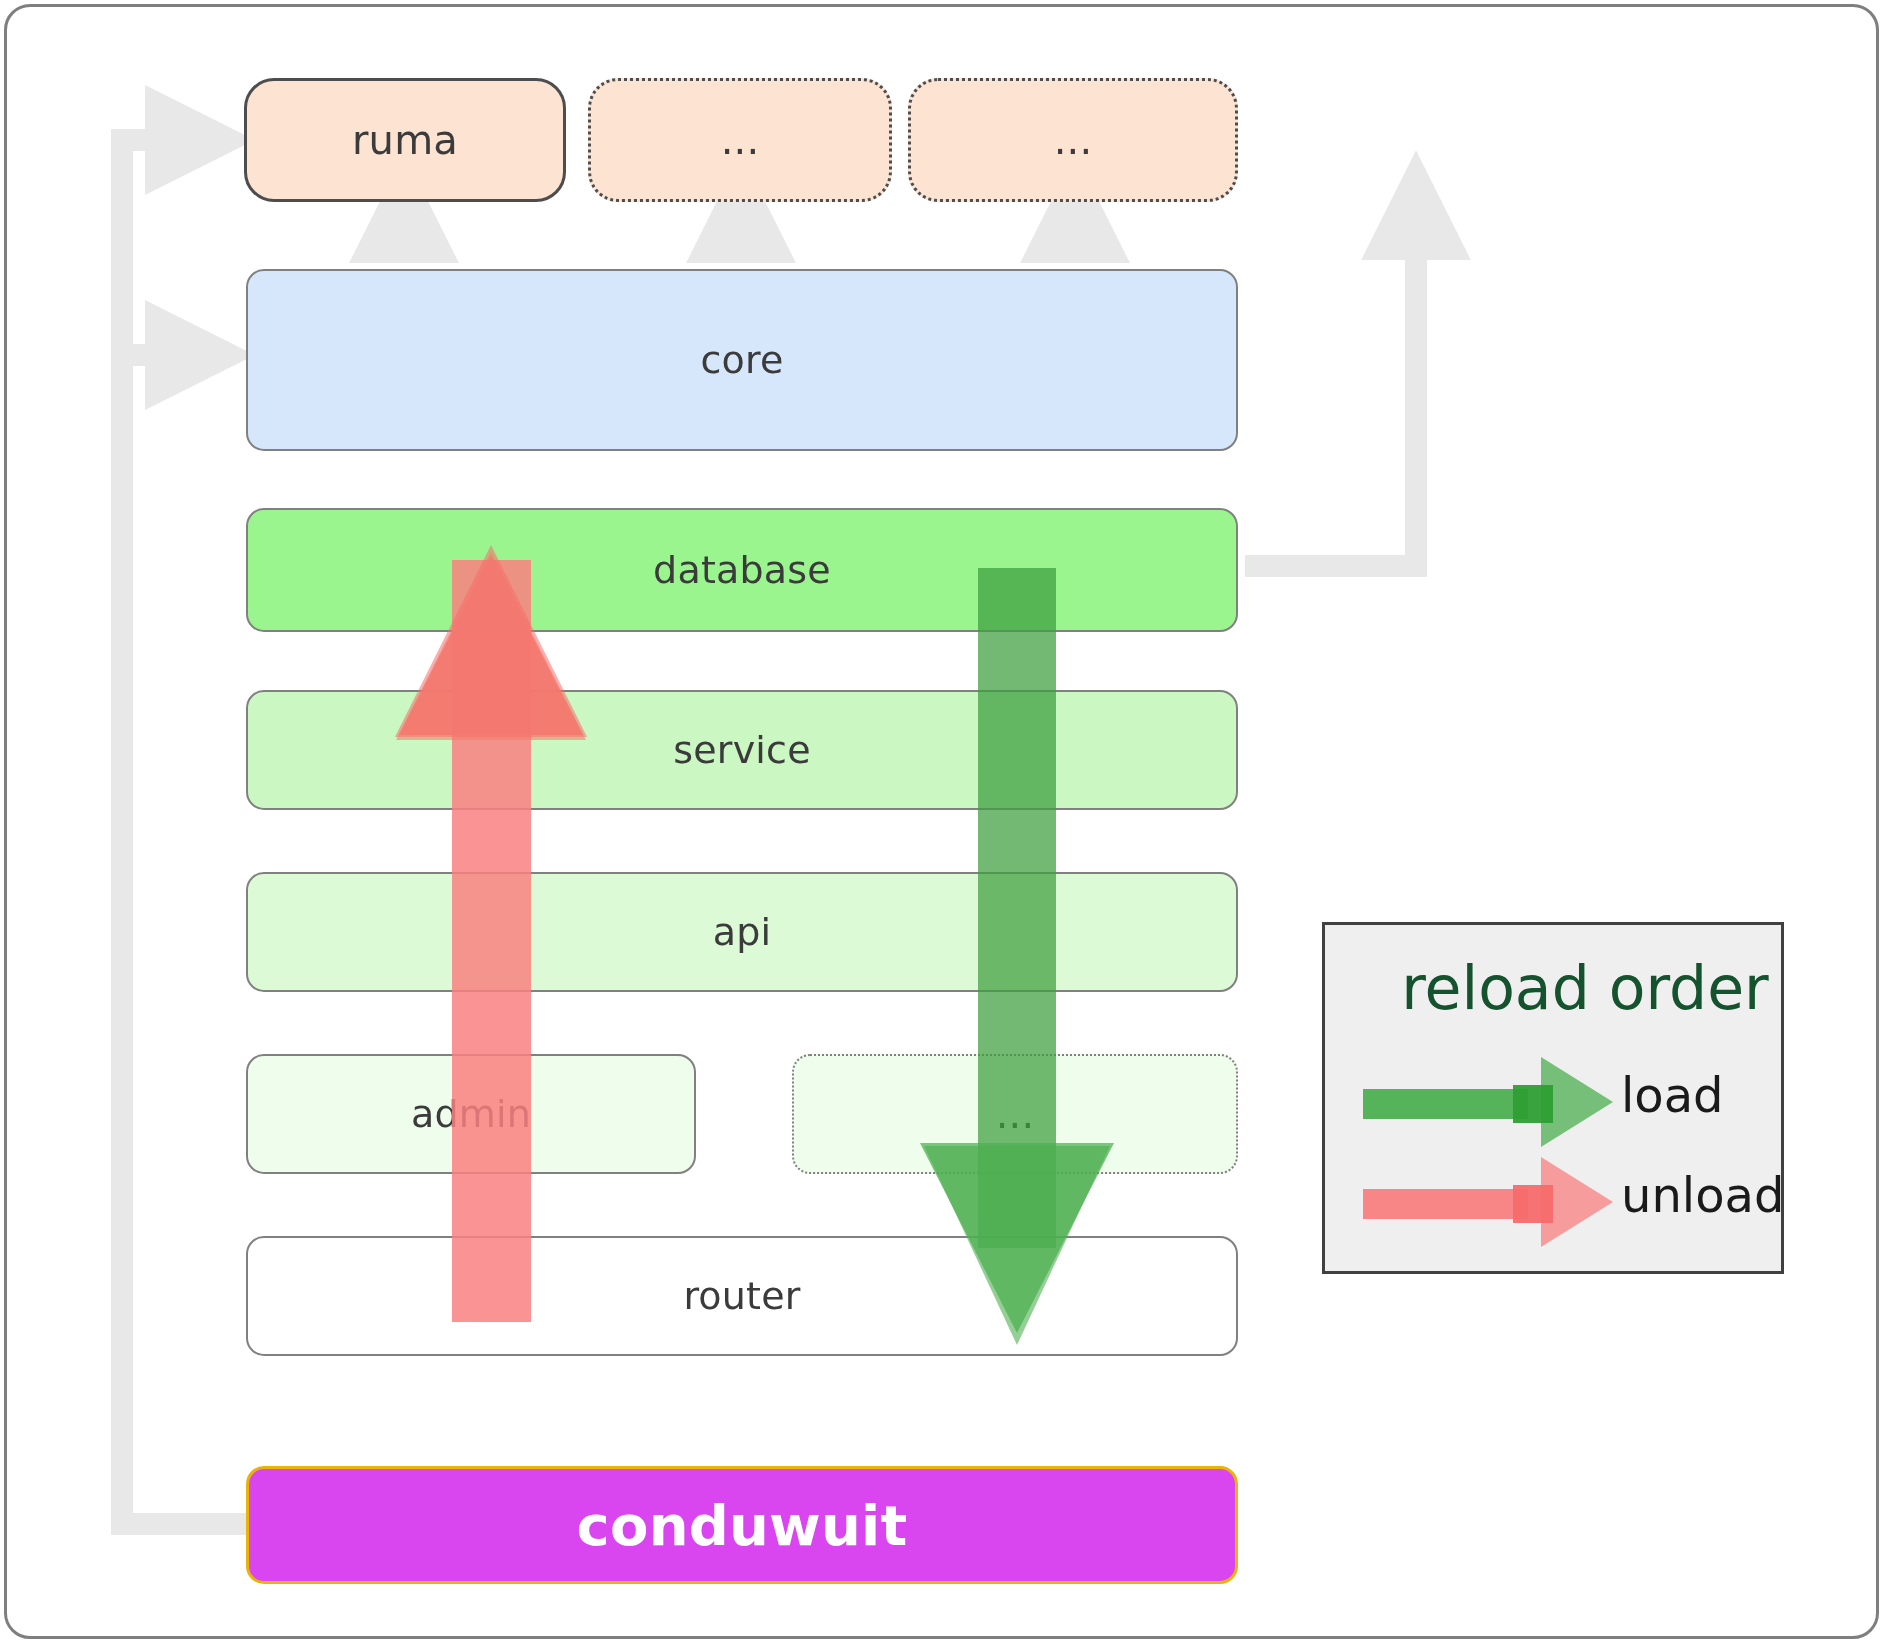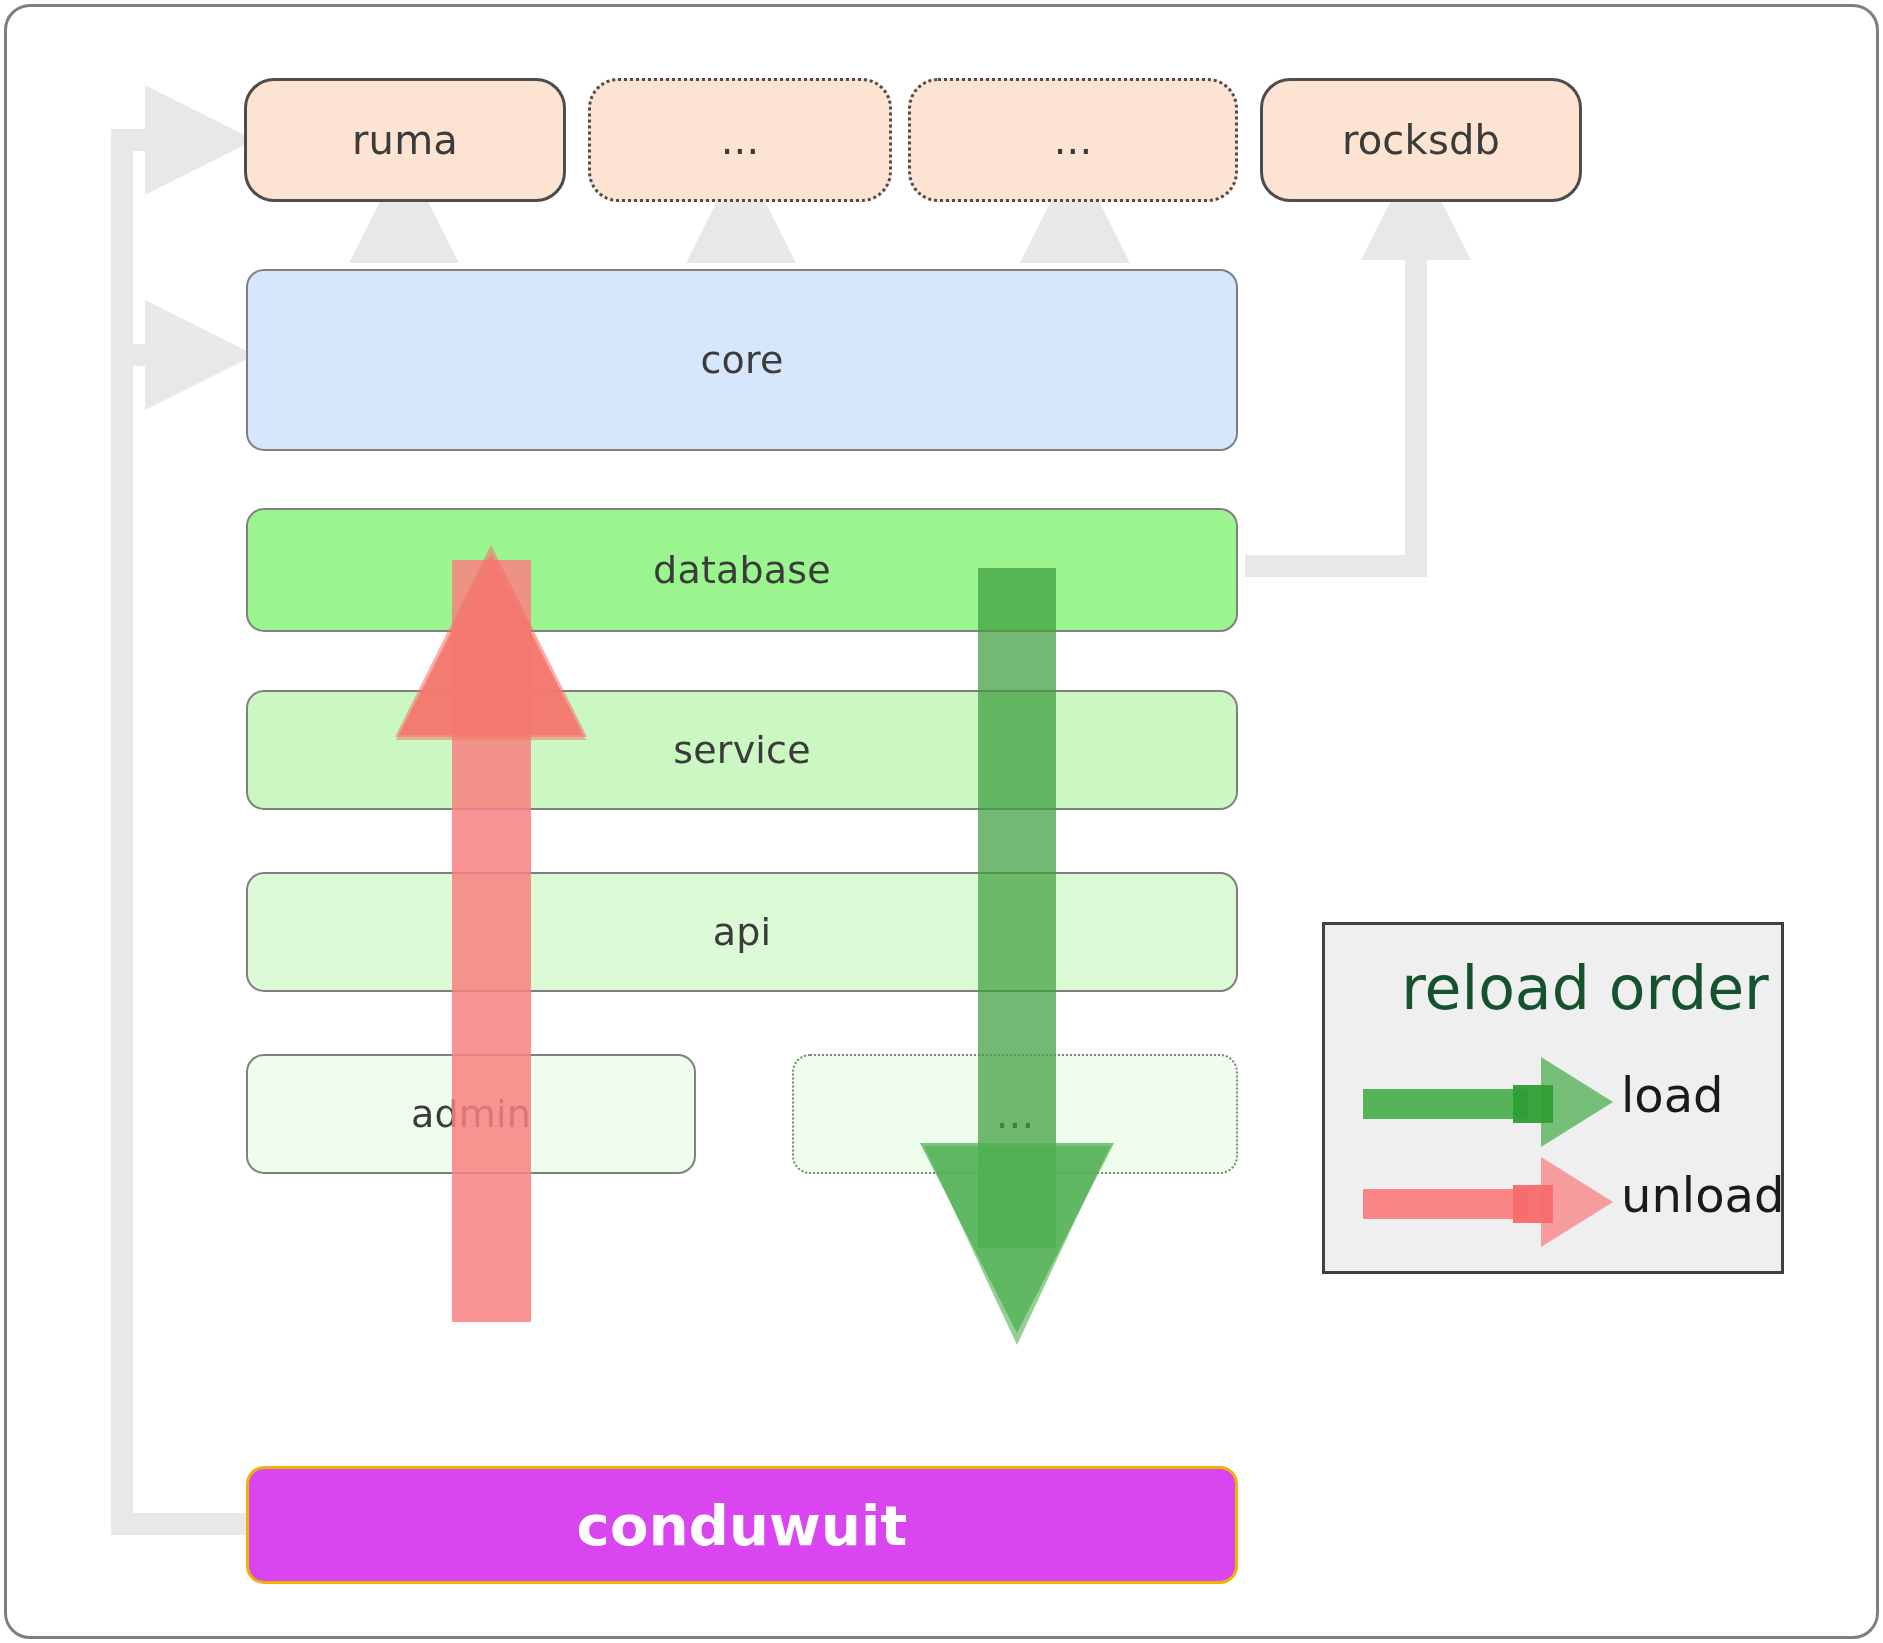--- a/index.html
+++ b/index.html
@@ -163,23 +163,20 @@
   </div>
 
   <div class="node dep dotted z-boxes" style="left:588px; top:78px; width:304px; height:124px;">
     <span class="ellipsis">...</span>
   </div>
 
   <div class="node dep dotted z-boxes" style="left:908px; top:78px; width:330px; height:124px;">
     <span class="ellipsis">...</span>
   </div>
 
-  <div class="node dep z-boxes" style="left:1260px; top:78px; width:322px; height:124px;">
-    <span>rocksdb</span>
-  </div>
 
   <div class="node core z-boxes" style="left:246px; top:269px; width:992px; height:182px;">
     <span>core</span>
   </div>
 
   <div class="node layer z-boxes" style="left:246px; top:508px; width:992px; height:124px; background:#9bf58f;">
     <span>database</span>
   </div>
 
   <div class="node layer z-boxes" style="left:246px; top:690px; width:992px; height:120px; background:#caf7c2;">
@@ -191,20 +188,23 @@
   </div>
 
   <div class="node layer z-boxes" style="left:246px; top:1054px; width:450px; height:120px; background:#effdec;">
     <span>admin</span>
   </div>
 
   <div class="node layer dotted z-boxes" style="left:792px; top:1054px; width:446px; height:120px; background:#effdec;">
     <span class="ellipsis">...</span>
   </div>
 
+  <div class="node layer z-boxes" style="left:246px; top:1236px; width:992px; height:120px; background:#ffffff;">
+    <span>router</span>
+  </div>
 
   <div class="node root z-boxes" style="left:246px; top:1466px; width:992px; height:118px;">
     <span>conduwuit</span>
   </div>
 
   <svg class="layer-svg" id="svg-arrows" viewBox="0 0 1883 1643">
 
     <g>
       <rect x="452" y="560" width="79" height="762" fill="#f98080" fill-opacity="0.85"></rect>
       <polygon points="491,556 583,735 399,735" fill="#f98080" fill-opacity="0.85"></polygon>

